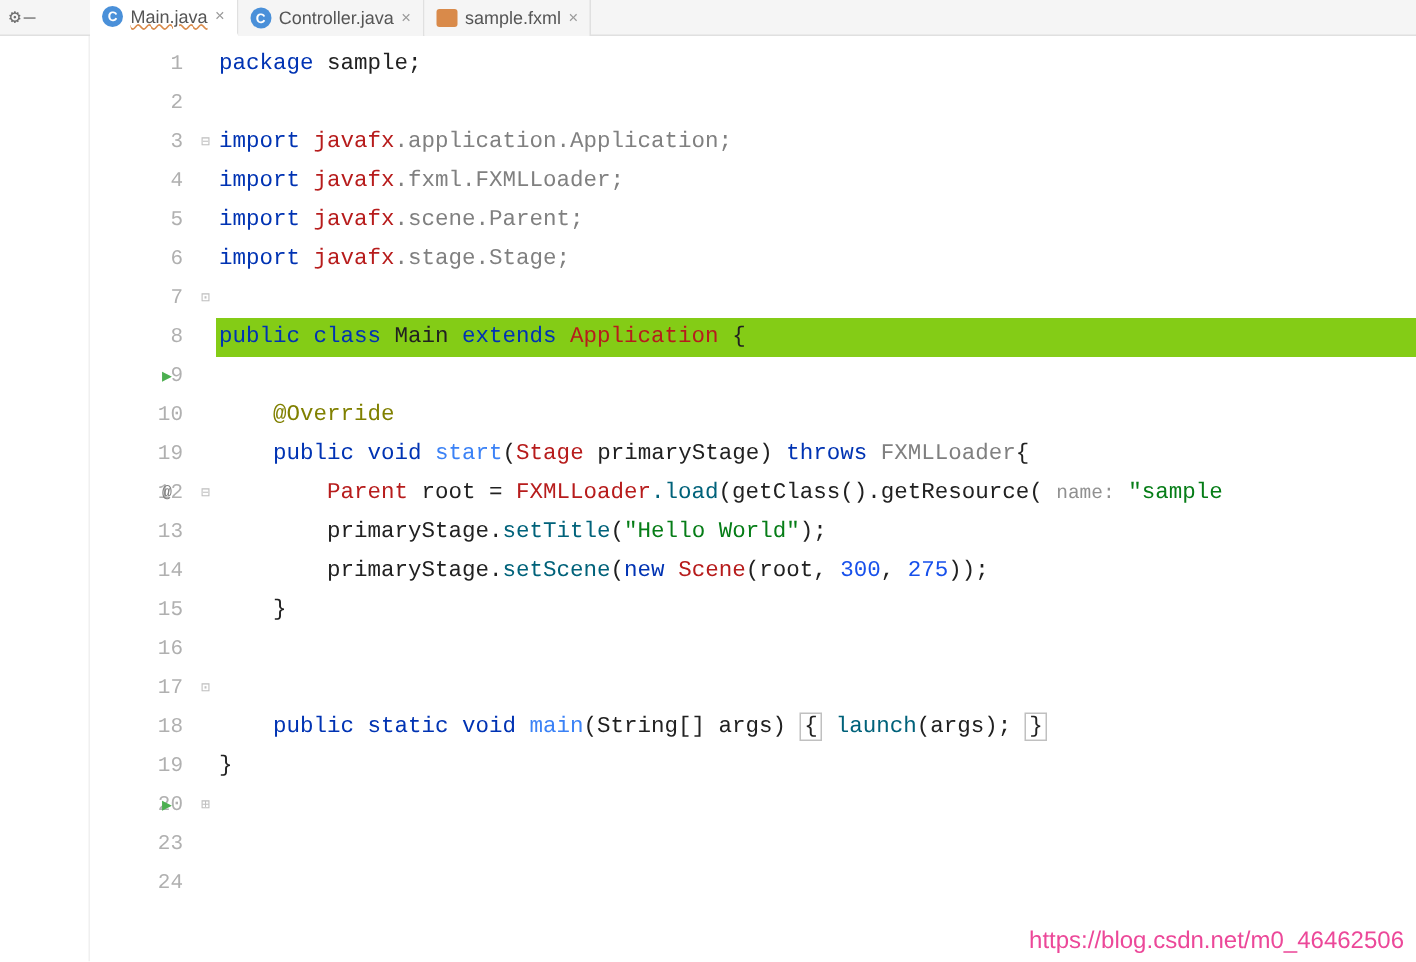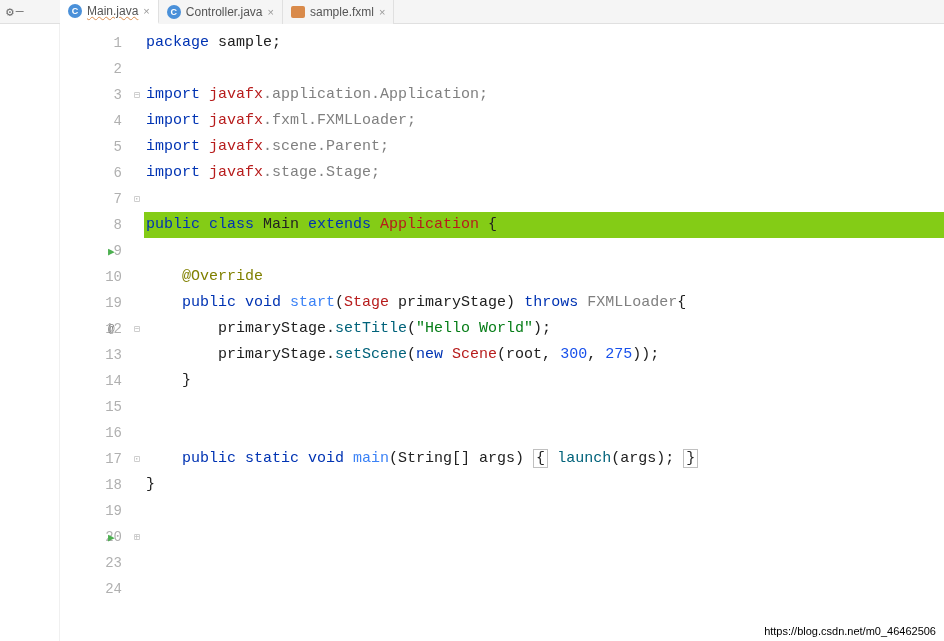--- a/index.html
+++ b/index.html
@@ -146,23 +146,23 @@
   text-decoration-color: #d98a4a;
 }
 .box {
   border: 1px solid #c0c0c0;
   padding: 0 2px;
 }
 .watermark {
   position: absolute;
   bottom: 4px;
   right: 8px;
-  color: #000000;
+  color: #ec4899;
   font-family: Arial, sans-serif;
-  font-size: 11px;
+  font-size: 16px;
 }
 </style>
 </head>
 <body>
 
 <div class="top-bar">
   <div class="gear-area">
     <span class="gear-icon">⚙</span>
     <span class="dash-icon">—</span>
   </div>
@@ -290,20 +290,21 @@
     <div class="code-line"></div>
     <div class="code-line"><span class="kw">import </span><span class="cls-red">javafx</span><span class="pkg">.application.Application;</span></div>
     <div class="code-line"><span class="kw">import </span><span class="cls-red">javafx</span><span class="pkg">.fxml.FXMLLoader;</span></div>
     <div class="code-line"><span class="kw">import </span><span class="cls-red">javafx</span><span class="pkg">.scene.Parent;</span></div>
     <div class="code-line"><span class="kw">import </span><span class="cls-red">javafx</span><span class="pkg">.stage.Stage;</span></div>
     <div class="code-line"></div>
     <div class="code-line hl"><span class="kw">public class </span><span class="ident">Main</span><span class="kw"> extends </span><span class="cls-red">Application</span><span> {</span></div>
     <div class="code-line"></div>
     <div class="code-line">    <span class="ann warn-underline">@Override</span></div>
     <div class="code-line">    <span class="kw">public void </span><span class="method">start</span><span>(</span><span class="cls-red">Stage</span><span> primaryStage) </span><span class="kw">throws </span><span class="pkg">FXMLLoader</span><span>{</span></div>
+    <div class="code-line">        <span class="cls-red">Parent</span><span> root = </span><span class="cls-red">FXMLLoader</span><span class="method-call">.load</span><span>(getClass().getResource( </span><span class="hint">name:</span><span class="str"> "sample</span></div>
     <div class="code-line">        <span>primaryStage.</span><span class="method-call">setTitle</span><span>(</span><span class="str">"Hello World"</span><span>);</span></div>
     <div class="code-line">        <span>primaryStage.</span><span class="method-call">setScene</span><span>(</span><span class="kw">new </span><span class="cls-red">Scene</span><span>(root, </span><span class="num">300</span><span>, </span><span class="num">275</span><span>));</span></div>
     <div class="code-line">    <span>}</span></div>
     <div class="code-line"></div>
     <div class="code-line"></div>
     <div class="code-line">    <span class="kw">public static void </span><span class="method">main</span><span>(String[] args) </span><span class="box">{</span><span> </span><span class="method-call">launch</span><span>(args); </span><span class="box">}</span></div>
     <div class="code-line"><span>}</span></div>
     <div class="code-line"></div>
   </div>
 </div>

